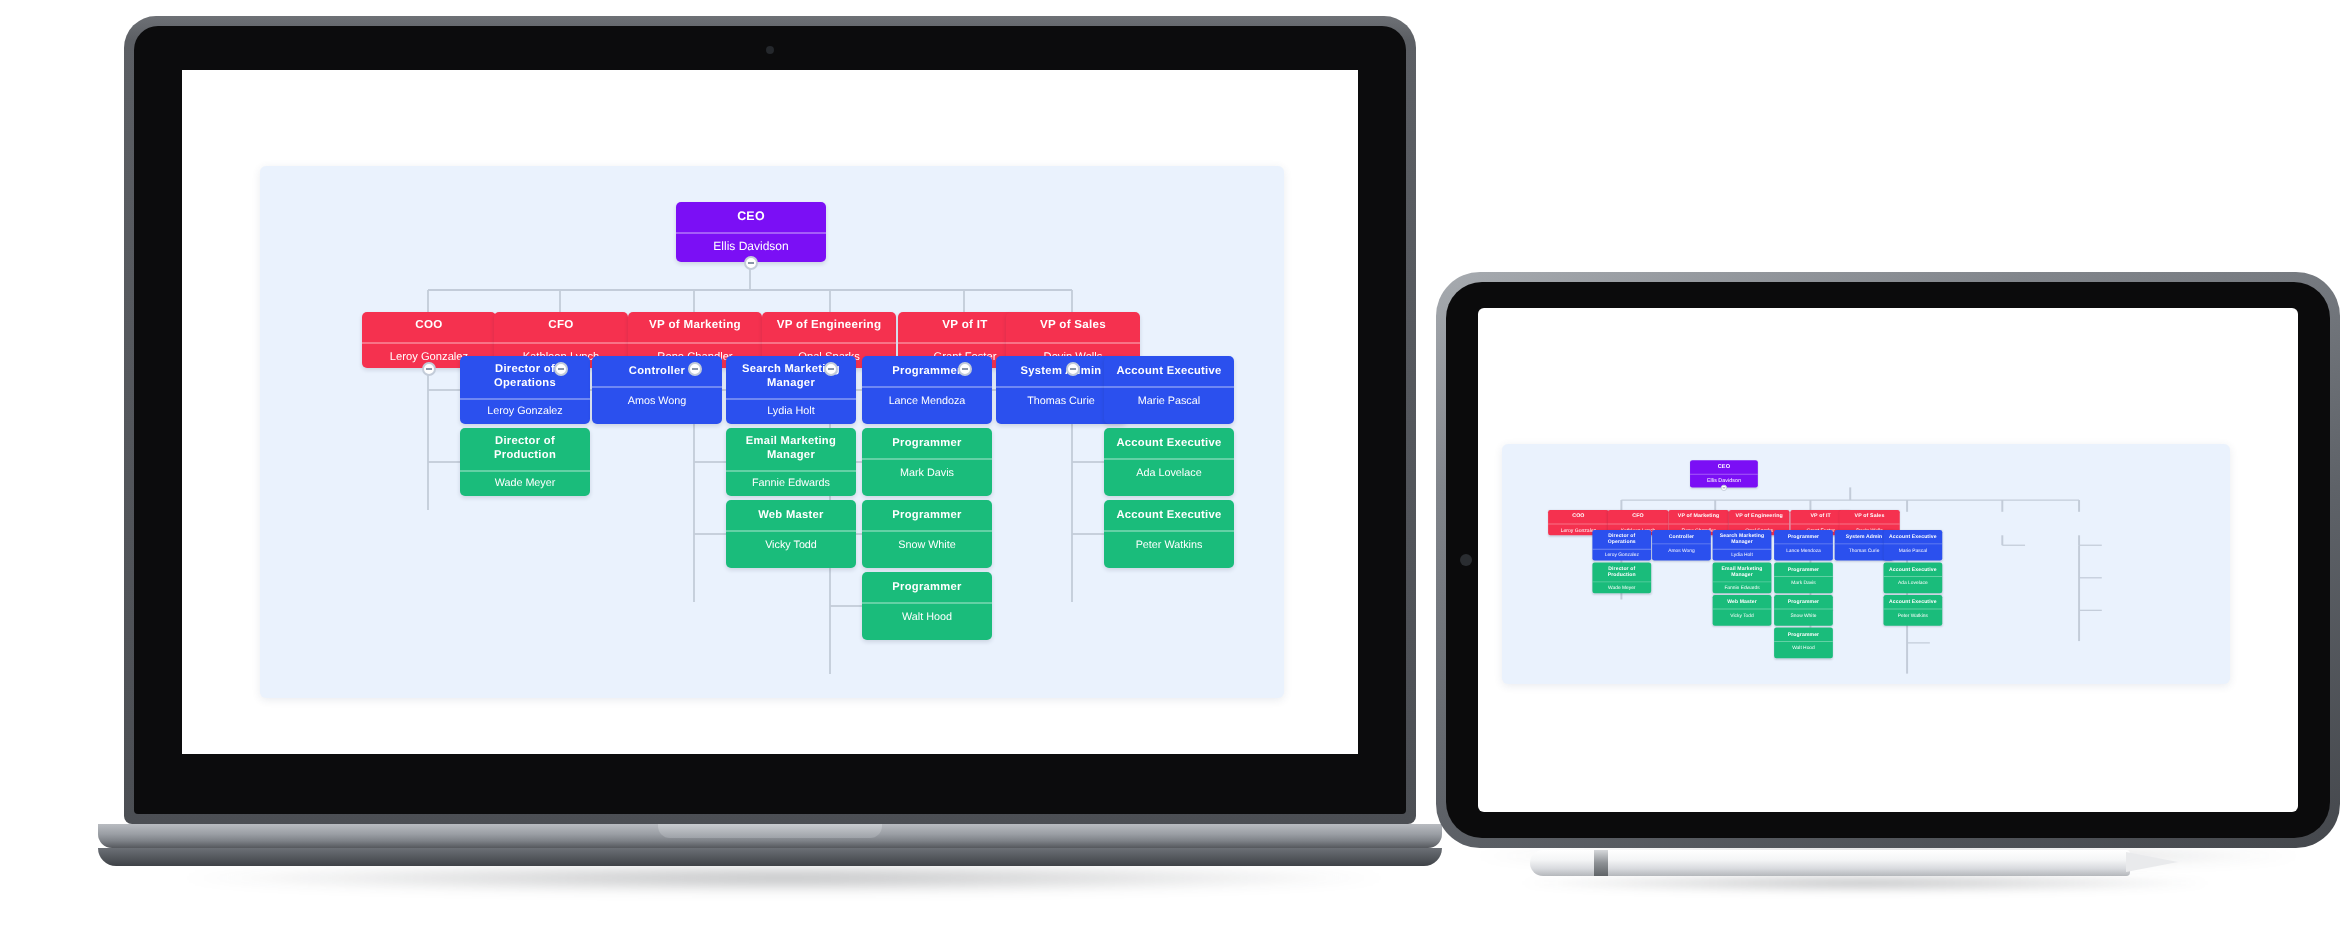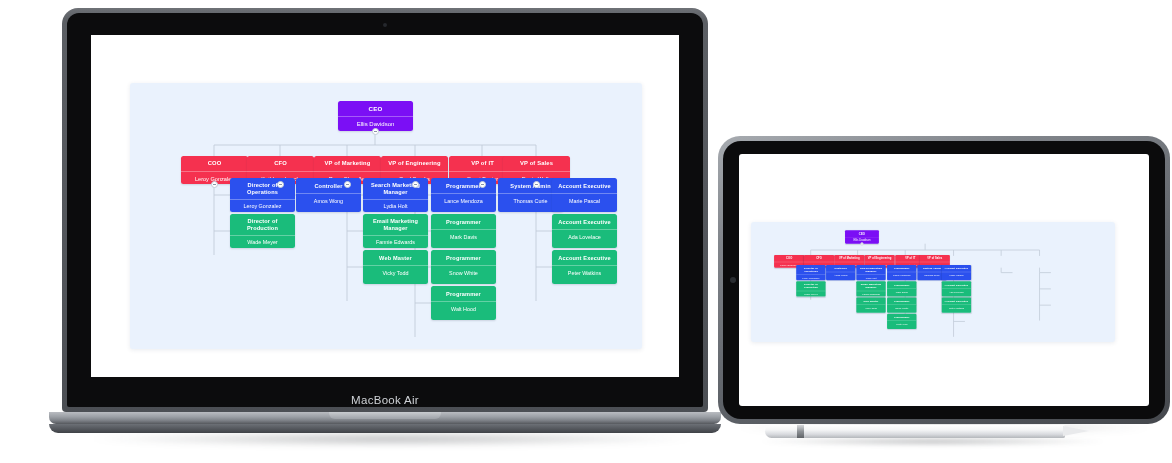--- a/index.html
+++ b/index.html
@@ -459,21 +459,20 @@
             </div>
           </div>
 
         </div>
       </div>
     </div>
 
     <div class="mb-base"></div>
     <div class="mb-notch"></div>
     <div class="mb-foot"></div>
-    <div class="mb-label">MacBook Air</div>
   </div>
 
   <div class="ipad">
     <div class="ipad-shadow"></div>
     <div class="ipad-body">
       <div class="ipad-bezel">
         <div class="ipad-camera"></div>
         <div class="ipad-screen">
 
           <div class="canvas">

